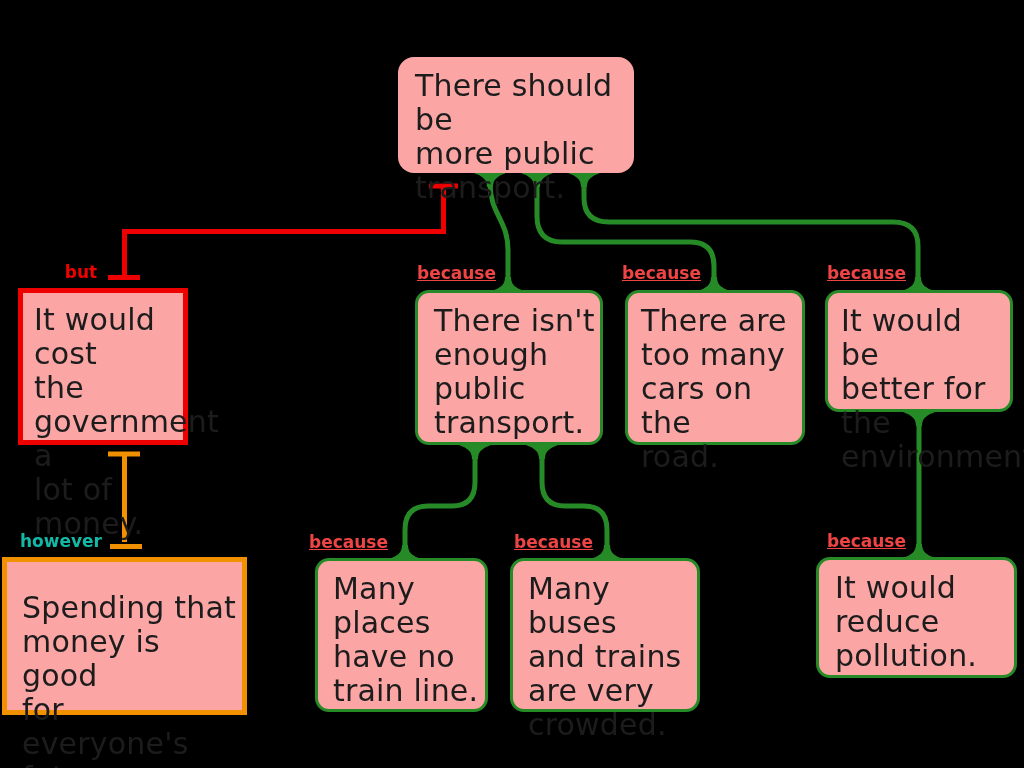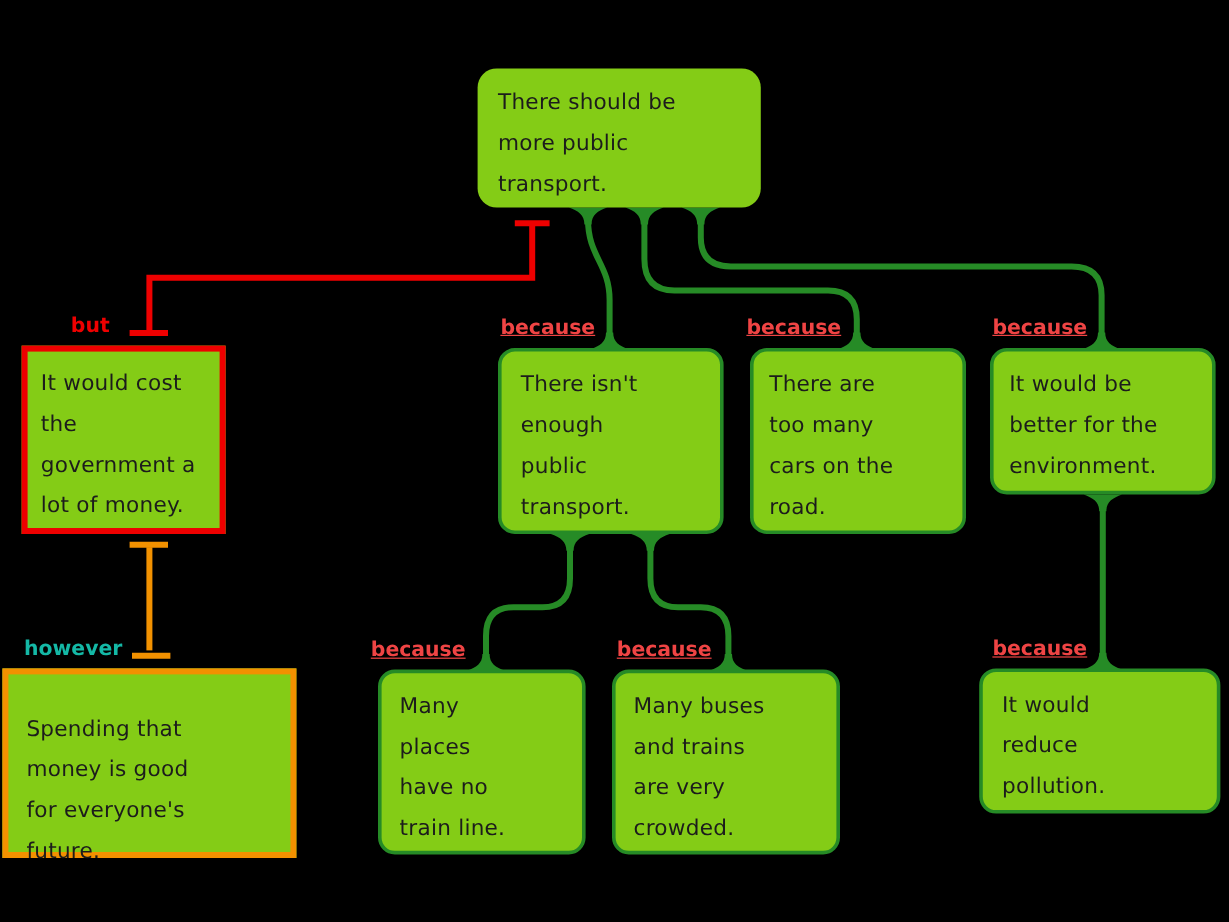--- a/index.html
+++ b/index.html
@@ -9,23 +9,23 @@
     height: 768px;
     background: #000;
     overflow: hidden;
     font-family: "DejaVu Sans", "Liberation Sans", sans-serif;
   }
   .connector-layer { position: absolute; left: 0; top: 0; }
 
   .node {
     position: absolute;
     box-sizing: border-box;
-    background: #84cc16;
+    background: #fca5a5;
     color: #1c1c1c;
-    font-size: 18px;
+    font-size: 30px;
     line-height: 34px;
     white-space: pre-line;
     letter-spacing: 0.2px;
   }
   .node-claim {
     left: 398px; top: 57px; width: 236px; height: 116px;
     border-radius: 16px;
     padding: 12px 6px 0 17px;
   }
   .node-green {
@@ -57,21 +57,21 @@
   }
   .clabel-green { color: #ef4444; text-decoration: underline; }
   .clabel-red { color: #ee0000; }
   .clabel-orange { color: #14b8a6; }
   .lbl-because-1 { left: 417px; top: 263px; }
   .lbl-because-2 { left: 622px; top: 263px; }
   .lbl-because-3 { left: 827px; top: 263px; }
   .lbl-because-4 { left: 309px; top: 532px; }
   .lbl-because-5 { left: 514px; top: 532px; }
   .lbl-because-6 { left: 827px; top: 531px; }
-  .lbl-but     { left: 59px;  top: 262px; width: 44px; text-align: left; }
+  .lbl-but     { left: 59px;  top: 262px; width: 44px; text-align: center; }
   .lbl-however { left: 18px;  top: 531px; width: 84px; text-align: right; }
 
   .gline { stroke: #268b26; stroke-width: 5; fill: none; }
   .gfill { fill: #268b26; stroke: none; }
   .rline { stroke: #ee0000; stroke-width: 5; fill: none; }
   .oline { stroke: #f29100; stroke-width: 5; fill: none; }
 </style>
 </head>
 <body>
 

